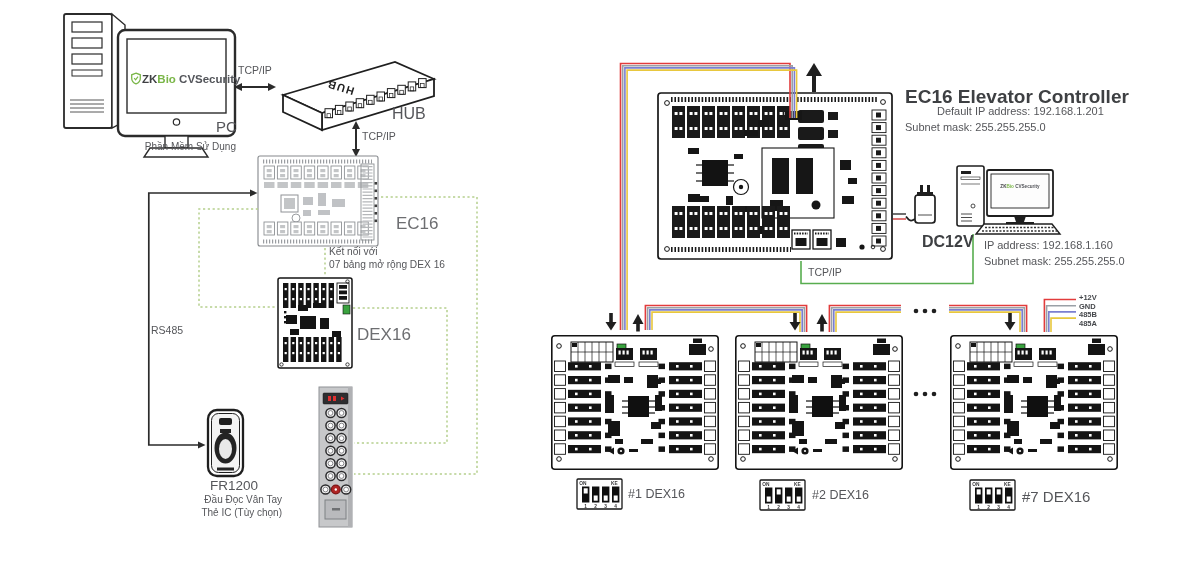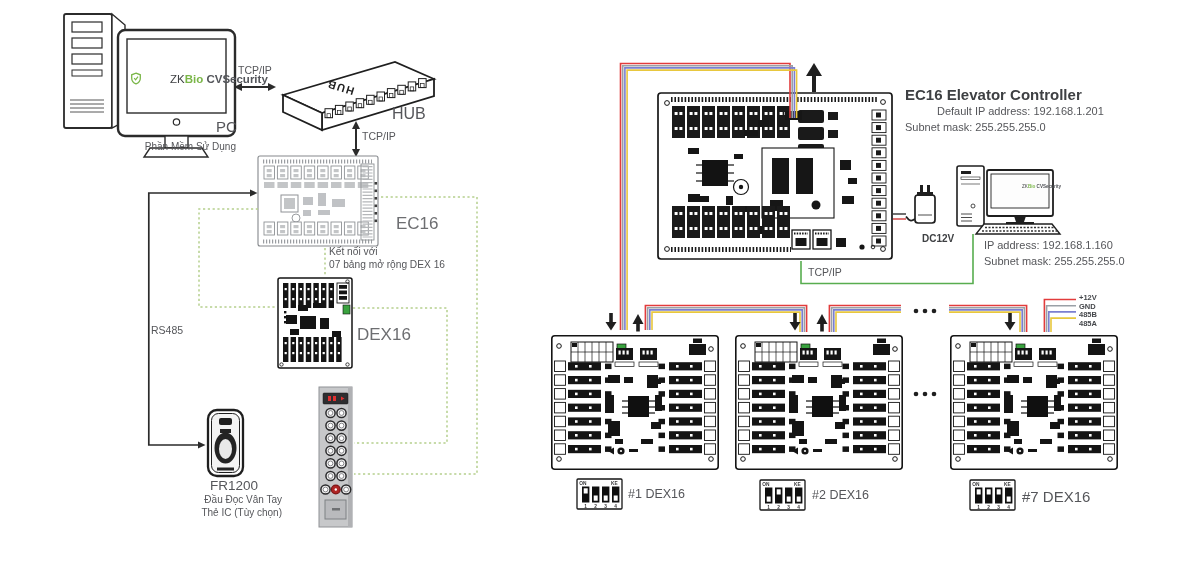--- a/index.html
+++ b/index.html
@@ -5,21 +5,21 @@
   html,body{margin:0;padding:0;background:#fff;}
   .stage{position:relative;width:1199px;height:587px;background:#fff;overflow:hidden;
          font-family:"Liberation Sans","DejaVu Sans",sans-serif;color:#55565a;}
   .stage svg.base{position:absolute;left:0;top:0;}
   .lbl{position:absolute;white-space:nowrap;color:#55565a;}
   .ctr{text-align:right;white-space:normal;}
   .scr{fill:none;stroke:#161616;stroke-width:1;}
   .strip{stroke:#1a1a1a;stroke-width:5;stroke-dasharray:1.6 1.8;}
   .dt{font-size:4.8px;fill:#3a3a3c;font-weight:700;font-family:"Liberation Sans",sans-serif;}
   .dtc{text-anchor:middle;}
-  .logo-zk{color:#3f4043;font-weight:400;padding-left:28px;}
+  .logo-zk{color:#3f4043;font-weight:700;}
   .logo-bio{color:#7ab648;font-weight:700;}
   .logo-cv{color:#53555a;font-weight:600;}
 </style>
 </head>
 <body>
 
 <div class="stage">
 
 <svg class="base" width="1199" height="587" viewBox="0 0 1199 587">
 <defs>
@@ -525,24 +525,24 @@
   <div>07 bảng mở rộng DEX 16</div>
 </div>
 <div class="lbl" style="left:357px;top:325px;font-size:17px;color:#6d6e71;">DEX16</div>
 <div class="lbl" style="left:151px;top:324px;font-size:10.5px;">RS485</div>
 <div class="lbl ctr" style="left:198px;top:478px;width:60px;font-size:13.5px;">FR1200</div>
 <div class="lbl ctr" style="left:178px;top:494px;width:104px;font-size:10px;line-height:12.8px;">
   <div>Đầu Đọc Vân Tay</div>
   <div>Thẻ IC (Tùy chọn)</div>
 </div>
 
-<div class="lbl" style="left:905px;top:86px;font-size:15px;font-weight:600;color:#3e4043;">EC16 Elevator Controller</div>
+<div class="lbl" style="left:905px;top:86px;font-size:19px;font-weight:600;color:#3e4043;">EC16 Elevator Controller</div>
 <div class="lbl" style="left:905px;top:105px;font-size:11px;padding-left:32px;">Default IP address: 192.168.1.201</div>
 <div class="lbl" style="left:905px;top:121px;font-size:11px;">Subnet mask: 255.255.255.0</div>
-<div class="lbl" style="left:902px;top:233px;font-size:10px;font-weight:700;color:#3e4043;padding-left:20px;">DC12V</div>
+<div class="lbl" style="left:902px;top:233px;font-size:16px;font-weight:700;color:#3e4043;padding-left:20px;">DC12V</div>
 <div class="lbl" style="left:808px;top:266px;font-size:10.5px;">TCP/IP</div>
 <div class="lbl" style="left:984px;top:239px;font-size:11px;">IP address: 192.168.1.160</div>
 <div class="lbl" style="left:984px;top:255px;font-size:11px;">Subnet mask: 255.255.255.0</div>
 
 <div class="lbl" style="left:994px;top:184px;width:52px;text-align:center;font-size:4.6px;">
   <span class="logo-zk">ZK</span><span class="logo-bio">Bio</span> <span class="logo-cv">CVSecurity</span>
 </div>
 
 <div class="lbl" style="left:1079px;top:294px;font-size:7.5px;font-weight:700;line-height:8.6px;color:#45474b;">
   <div>+12V</div>

